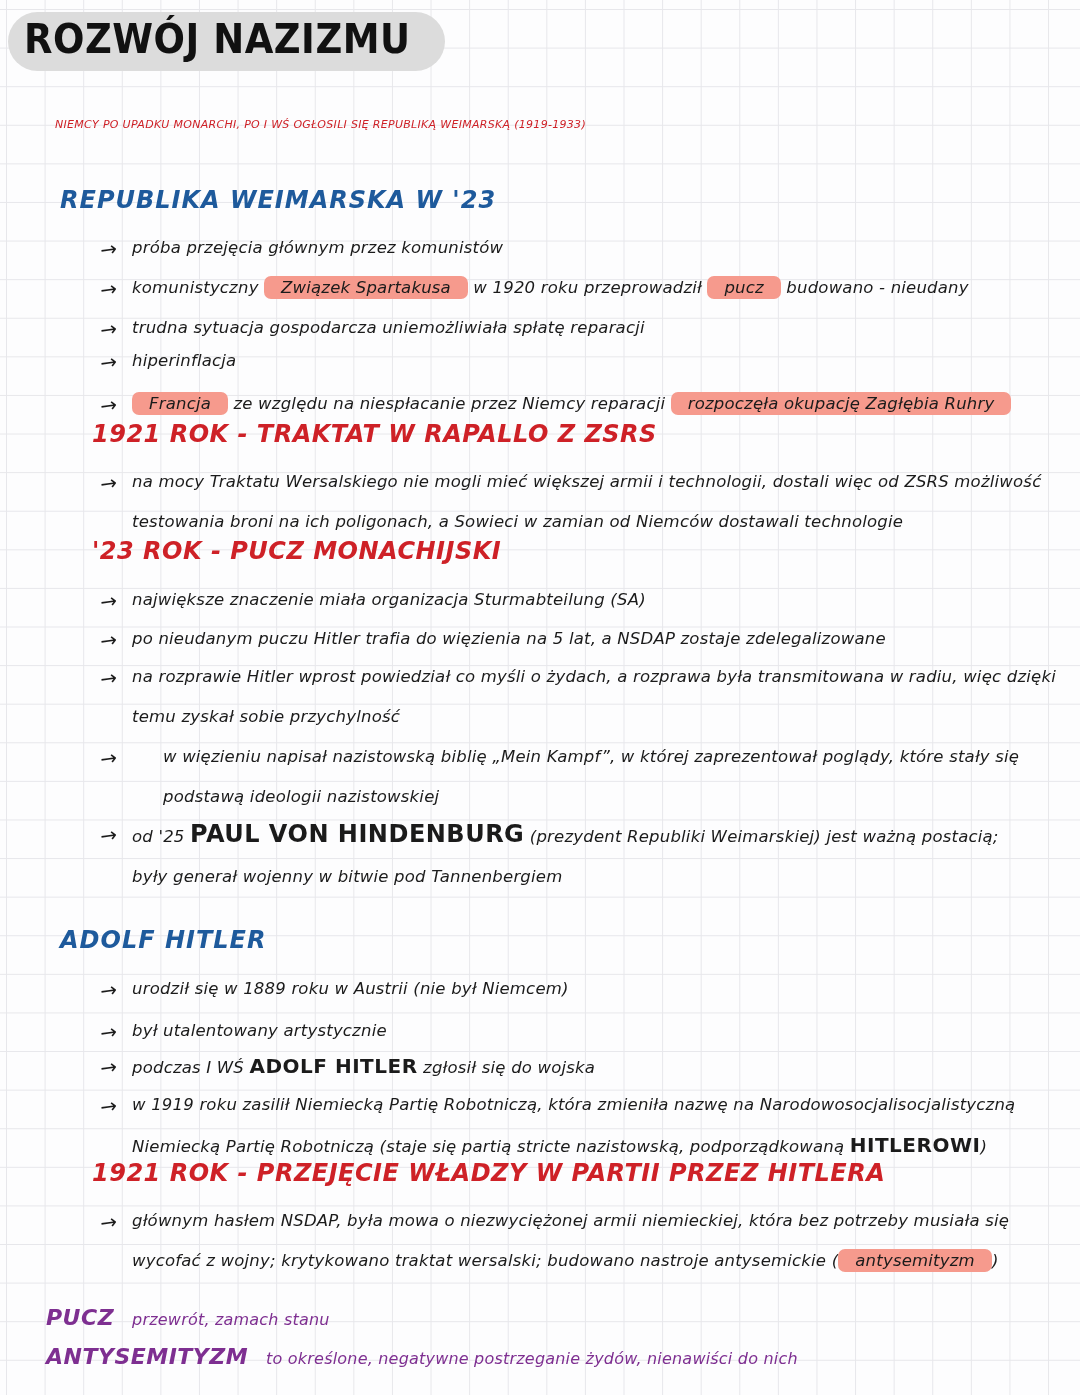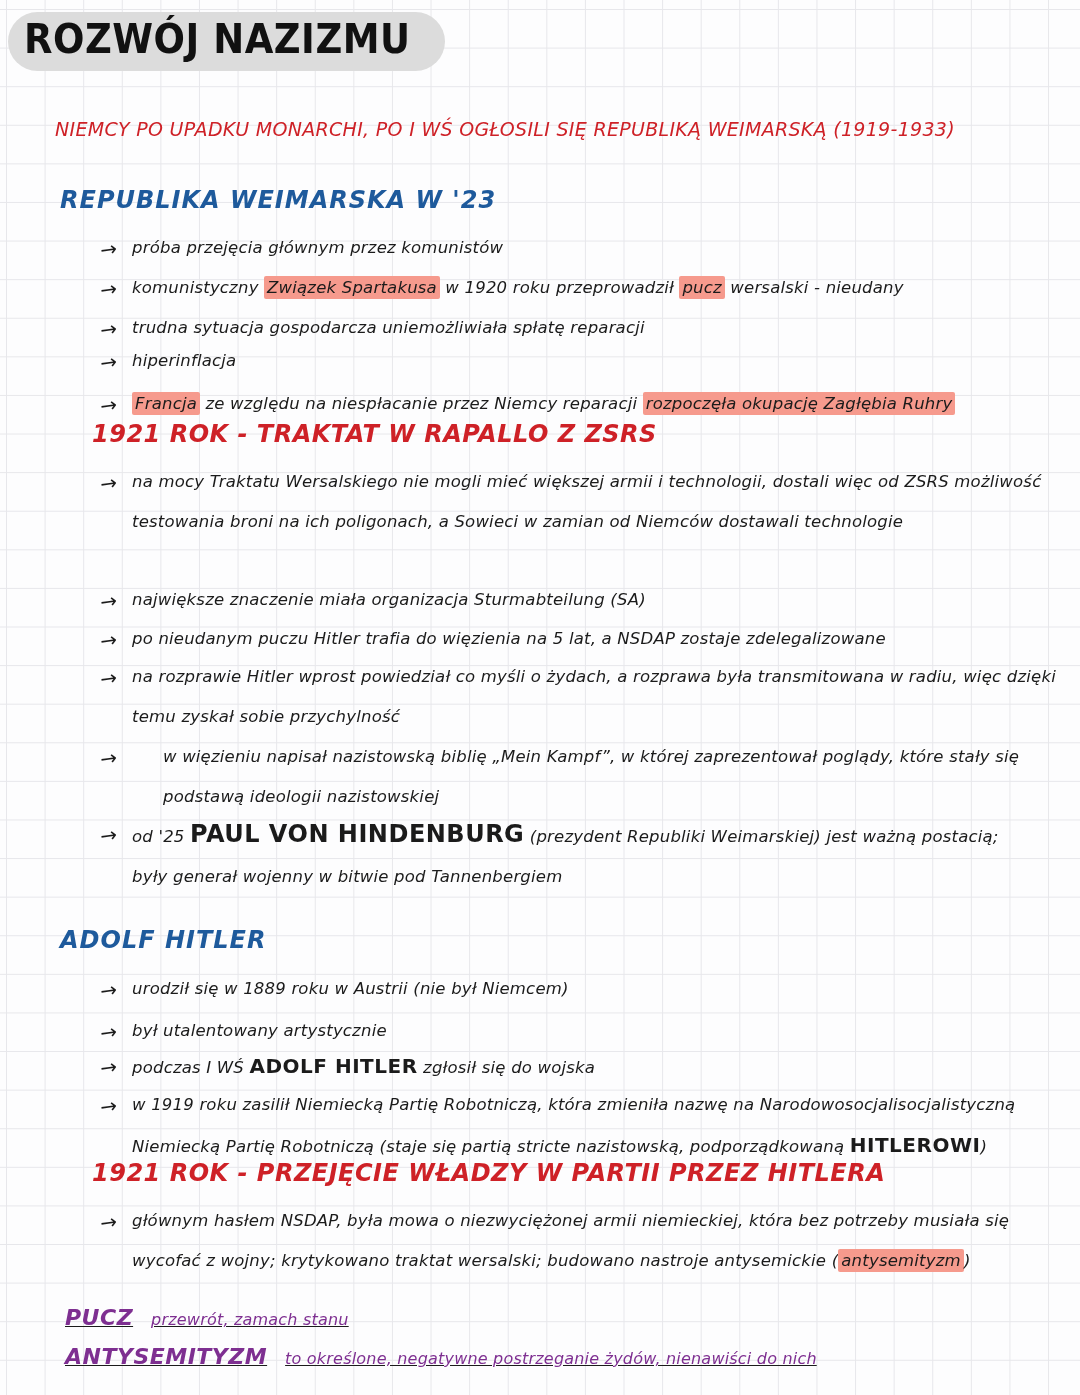--- a/index.html
+++ b/index.html
@@ -22,46 +22,46 @@
     background:#dcdcdc; border-radius:30px;
     padding:6px 34px 10px 16px;
   }
   .title-text {
     font-size:37px; font-weight:700; letter-spacing:0.5px; color:#111;
     transform:scaleY(1.08); display:inline-block; white-space:nowrap;
   }
 
   .intro {
     left:55px; top:118px; color:#ce2127;
-    font-size:19px; font-style:italic; font-weight:500; letter-spacing:0.3px;
+    font-size:11px; font-style:italic; font-weight:500; letter-spacing:0.3px;
     white-space:nowrap;
   }
 
   .h-blue { color:#1e5a9c; font-size:24px; font-weight:700; font-style:italic; letter-spacing:1px; white-space:nowrap; }
   .h-red  { color:#ce2127; font-size:24px; font-weight:700; font-style:italic; letter-spacing:0.5px; white-space:nowrap; }
 
   .bullet { position:absolute; left:100px; display:flex; align-items:flex-start; width:965px; }
   .arr {
     flex:0 0 32px; font-size:20px; line-height:40px;
     transform:rotate(-8deg); color:#1b1b1b;
   }
   .btxt {
     font-size:16.5px; font-style:italic; line-height:40px; letter-spacing:0.2px;
     color:#1b1b1b;
   }
 
   .hl {
-    background:#f69a8d; border-radius:2px; padding:2px 3px;
+    background:#f69a8d; border-radius:7px; padding:2px 17px;
     box-decoration-break:clone; -webkit-box-decoration-break:clone;
   }
 
   .bname-lg { font-size:24px; font-weight:700; font-style:normal; letter-spacing:0.5px; }
   .bname-md { font-size:20px; font-weight:700; font-style:normal; letter-spacing:0.5px; }
 
-  .def-line { left:65px; white-space:nowrap;text-decoration:underline; }
+  .def-line { left:46px; white-space:nowrap; }
   .term   { color:#7e2f91; font-weight:700; font-size:22px; font-style:italic; letter-spacing:0.5px; }
   .deftxt { color:#7e2f91; font-size:16px; font-style:italic; margin-left:18px; letter-spacing:0.2px; }
 </style>
 </head>
 <body>
 
 <div class="page">
 
   <div class="abs title-pill">
     <span class="title-text">ROZWÓJ NAZIZMU</span>
@@ -72,21 +72,21 @@
   <div class="abs h-blue" style="left:60px; top:186px;">REPUBLIKA WEIMARSKA W '23</div>
 
   <div class="bullet" style="top:228px;">
     <span class="arr">→</span>
     <div class="btxt"><span>próba przejęcia głównym przez komunistów</span></div>
   </div>
 
   <div class="bullet" style="top:268px;">
     <span class="arr">→</span>
     <div class="btxt">
-      <span>komunistyczny </span><span class="hl">Związek Spartakusa</span><span> w 1920 roku przeprowadził </span><span class="hl">pucz</span><span> wersalski - nieudany</span>
+      <span>komunistyczny </span><span class="hl">Związek Spartakusa</span><span> w 1920 roku przeprowadził </span><span class="hl">pucz</span><span> budowano - nieudany</span>
     </div>
   </div>
 
   <div class="bullet" style="top:308px;">
     <span class="arr">→</span>
     <div class="btxt"><span>trudna sytuacja gospodarcza uniemożliwiała spłatę reparacji</span></div>
   </div>
 
   <div class="bullet" style="top:341px;">
     <span class="arr">→</span>
@@ -100,20 +100,21 @@
     </div>
   </div>
 
   <div class="abs h-red" style="left:92px; top:420px;">1921 ROK - TRAKTAT W RAPALLO Z ZSRS</div>
 
   <div class="bullet" style="top:462px;">
     <span class="arr">→</span>
     <div class="btxt" style="width:930px;"><span>na mocy Traktatu Wersalskiego nie mogli mieć większej armii i technologii, dostali więc od ZSRS możliwość testowania broni na ich poligonach, a Sowieci w zamian od Niemców dostawali technologie</span></div>
   </div>
 
+  <div class="abs h-red" style="left:92px; top:537px;">'23 ROK - PUCZ MONACHIJSKI</div>
 
   <div class="bullet" style="top:580px;">
     <span class="arr">→</span>
     <div class="btxt"><span>największe znaczenie miała organizacja Sturmabteilung (SA)</span></div>
   </div>
 
   <div class="bullet" style="top:619px;">
     <span class="arr">→</span>
     <div class="btxt"><span>po nieudanym puczu Hitler trafia do więzienia na 5 lat, a NSDAP zostaje zdelegalizowane</span></div>
   </div>

